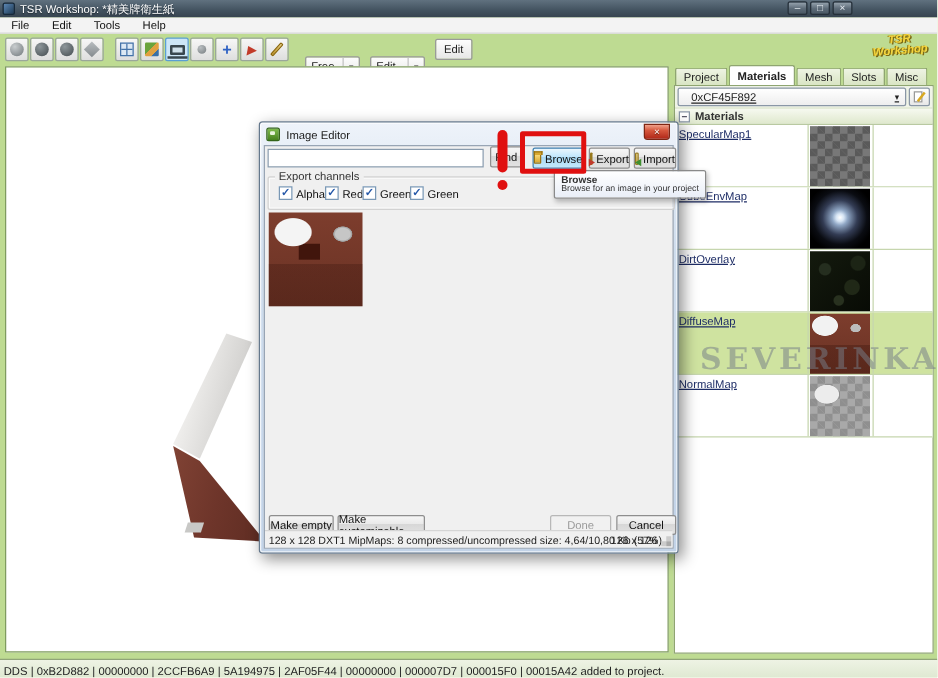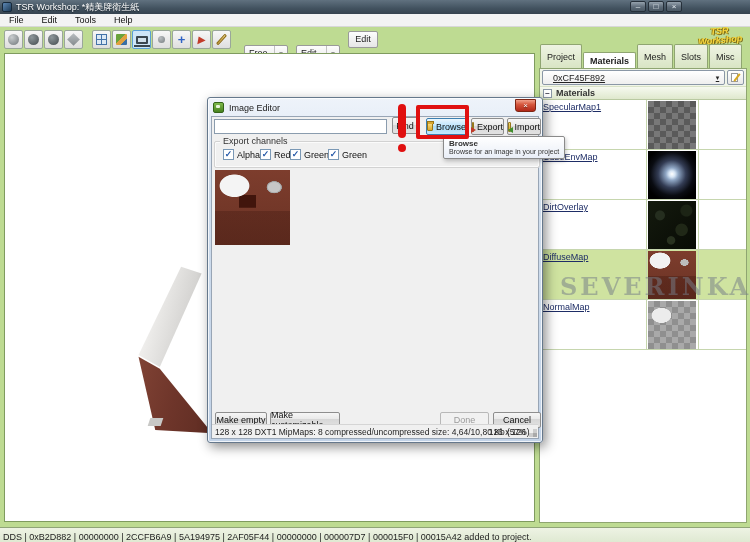--- a/index.html
+++ b/index.html
@@ -60,21 +60,21 @@
   .canvas { left:4px; top:53px; width:531px; height:469px; background:#fff; border:1px solid #7f9b5f; }
   .obj3d { position:absolute; left:132px; top:211px; width:76px; height:170px; }
   .obj-white { position:absolute; inset:0; background:linear-gradient(105deg,#f1f0ee 20%,#c5c4c2 70%,#a3a2a0);
                clip-path:polygon(58% 1%, 85% 5%, 30% 60%, 2% 53%); }
   .obj-brown { position:absolute; inset:0; background:linear-gradient(105deg,#8a4a3a,#6e352a 60%,#5e2c22);
                clip-path:polygon(2% 54%, 30% 61%, 99% 99%, 24% 97%); }
   .obj-notch { position:absolute; left:16%; top:90%; width:13px; height:8px; background:#c8c8c6; transform:skewX(-18deg); }
 
   
   .rp-tabs { left:540px; top:52px; height:16px; display:flex; align-items:flex-end; }
-  .tab { height:24px; padding:0 6px; margin-right:1px; display:flex; align-items:center; font-size:9px;
+  .tab { height:14px; padding:0 6px; margin-right:1px; display:flex; align-items:center; font-size:9px;
          background:linear-gradient(#eef3e3,#d9e5c4); border:1px solid #8fa571; border-bottom:none;
          border-radius:2px 2px 0 0; color:#222; }
   .tab.active { height:16px; background:#fff; font-weight:bold; }
   .rp-body { left:539px; top:68px; width:208px; height:455px; background:#fff; border:1px solid #8fa571; }
   .combo-row { height:18px; padding:1px 2px; display:flex; gap:2px; align-items:center;
                background:#f0f4e8; border-bottom:1px solid #d8e2c6; }
   .rcombo { flex:1; height:15px; border:1px solid #8a97a6; border-radius:2px;
             background:linear-gradient(#fff,#eee); display:flex; align-items:stretch;text-decoration:underline; }
   .rcombo .lbl { flex:1; padding:2px 0 0 10px; font-size:9px; }
   .rcombo .arr { width:13px; display:flex; align-items:center; justify-content:center; font-size:7px; }

